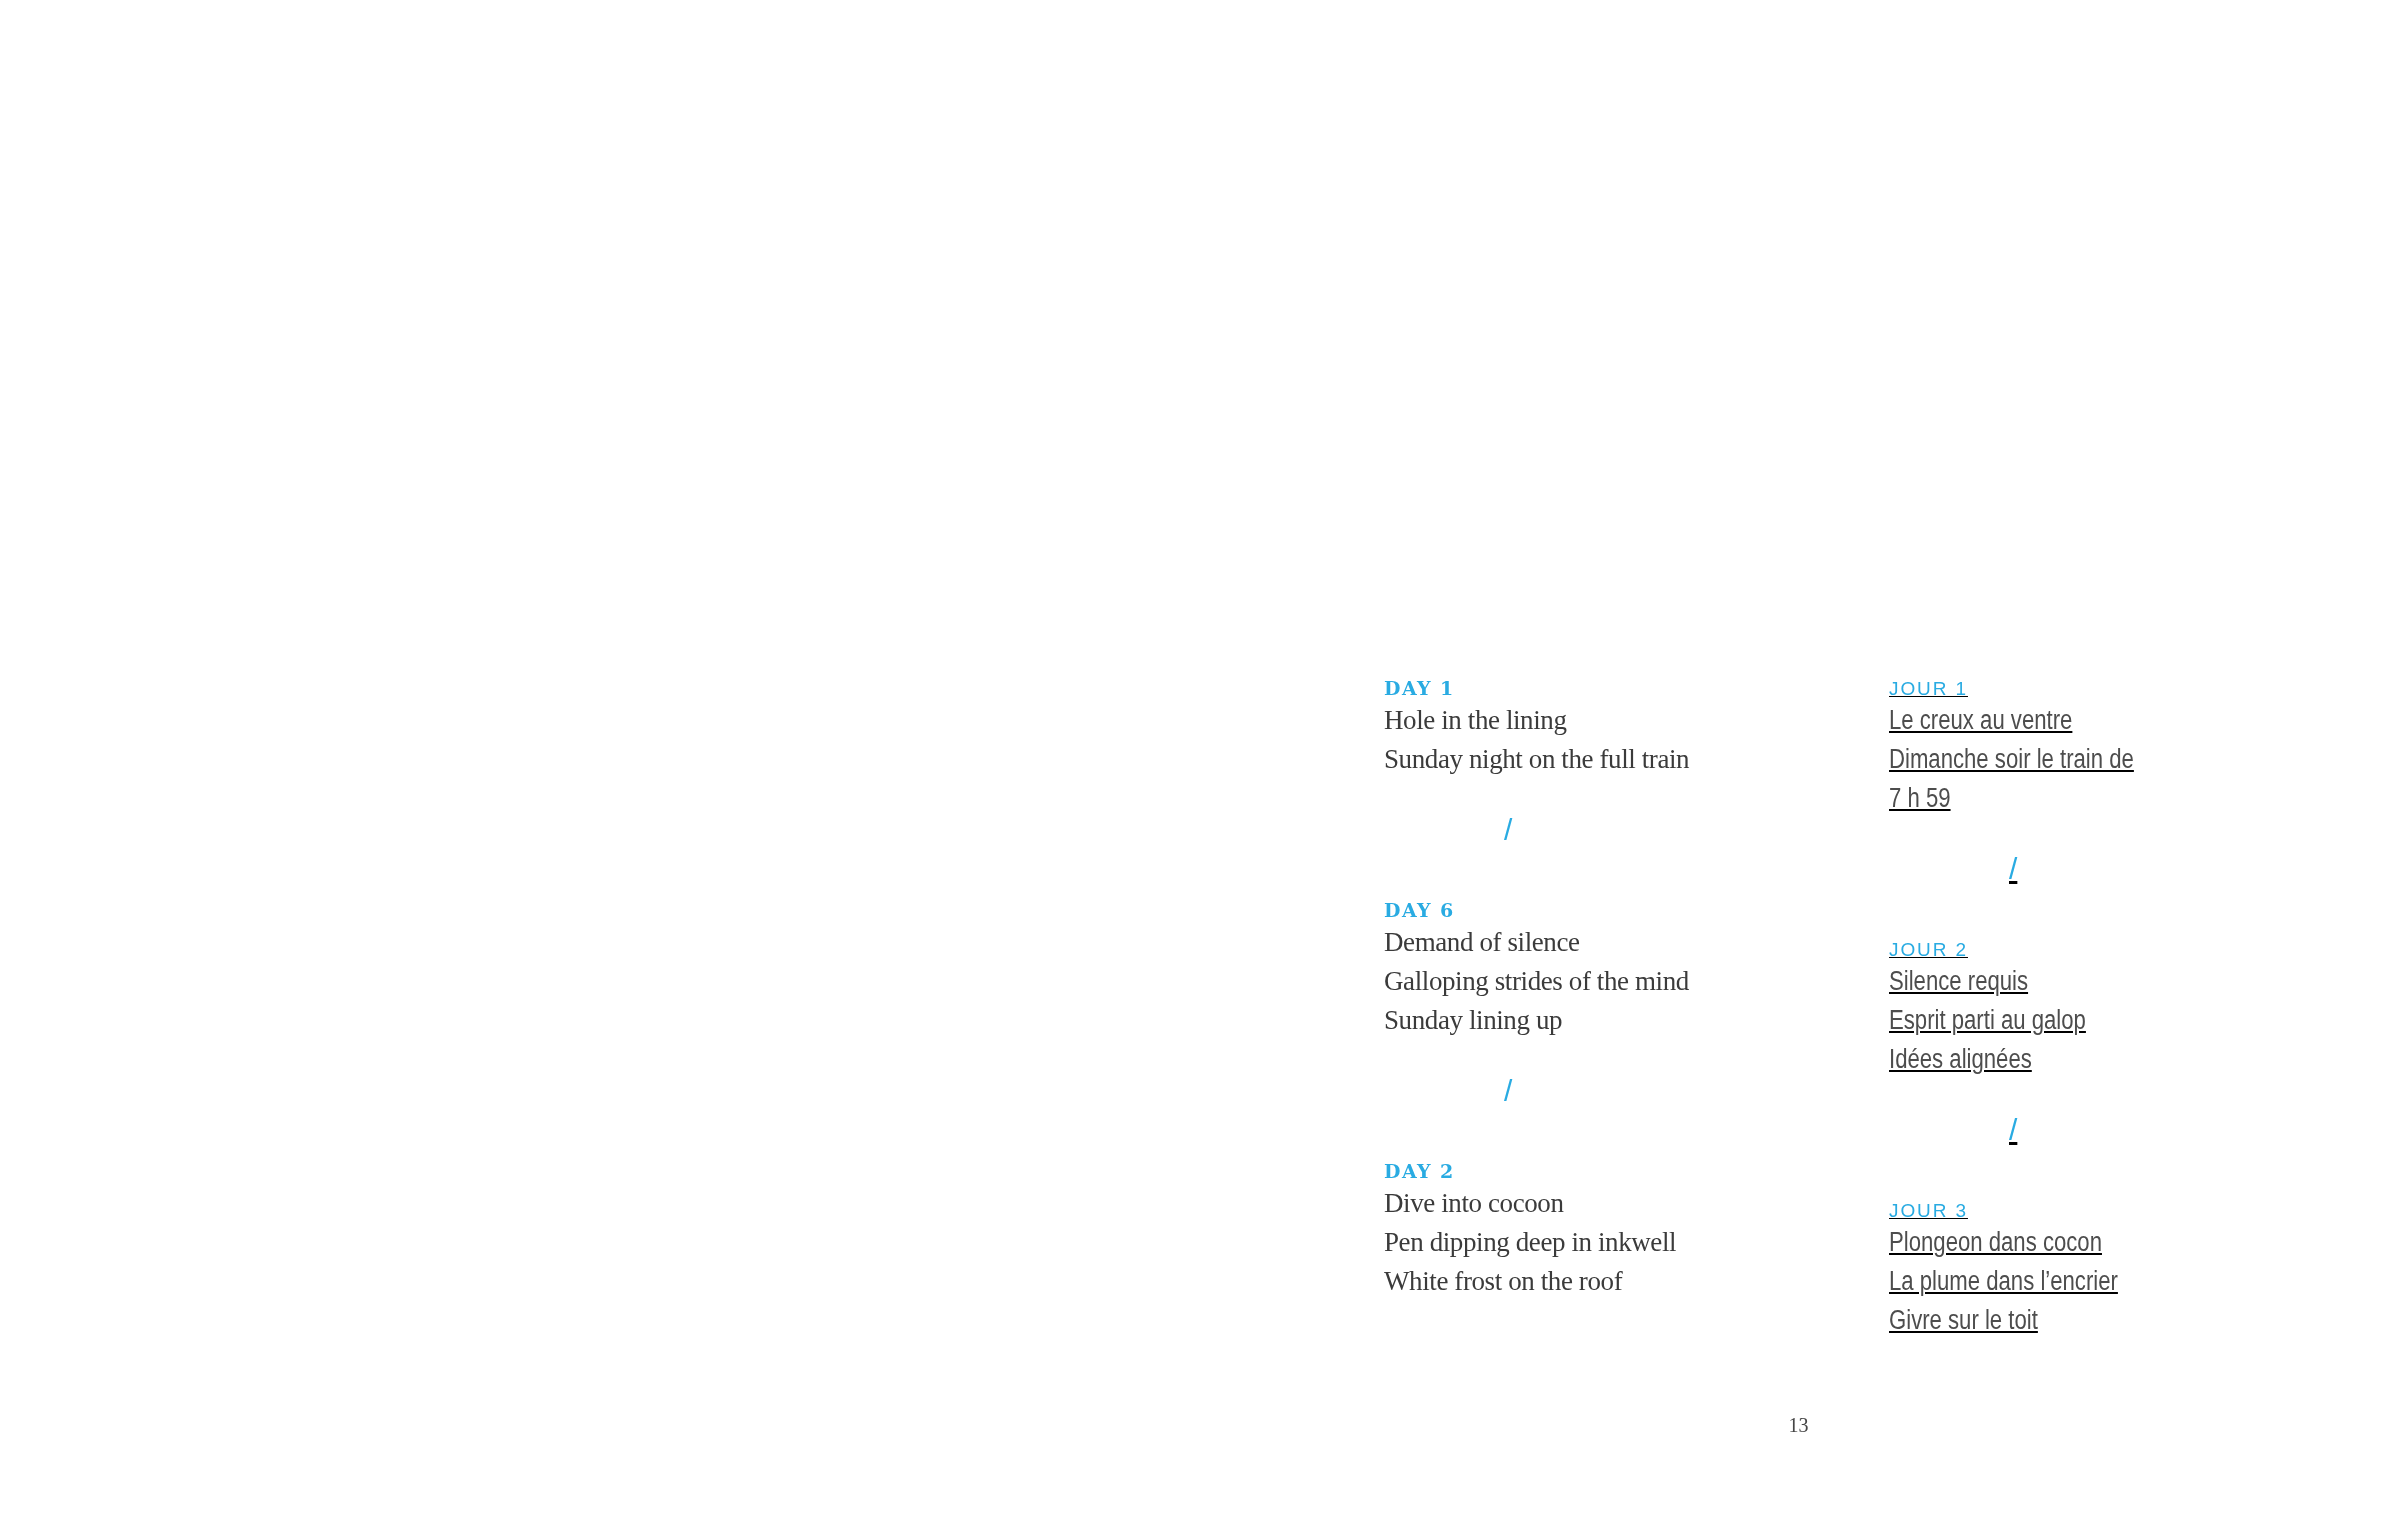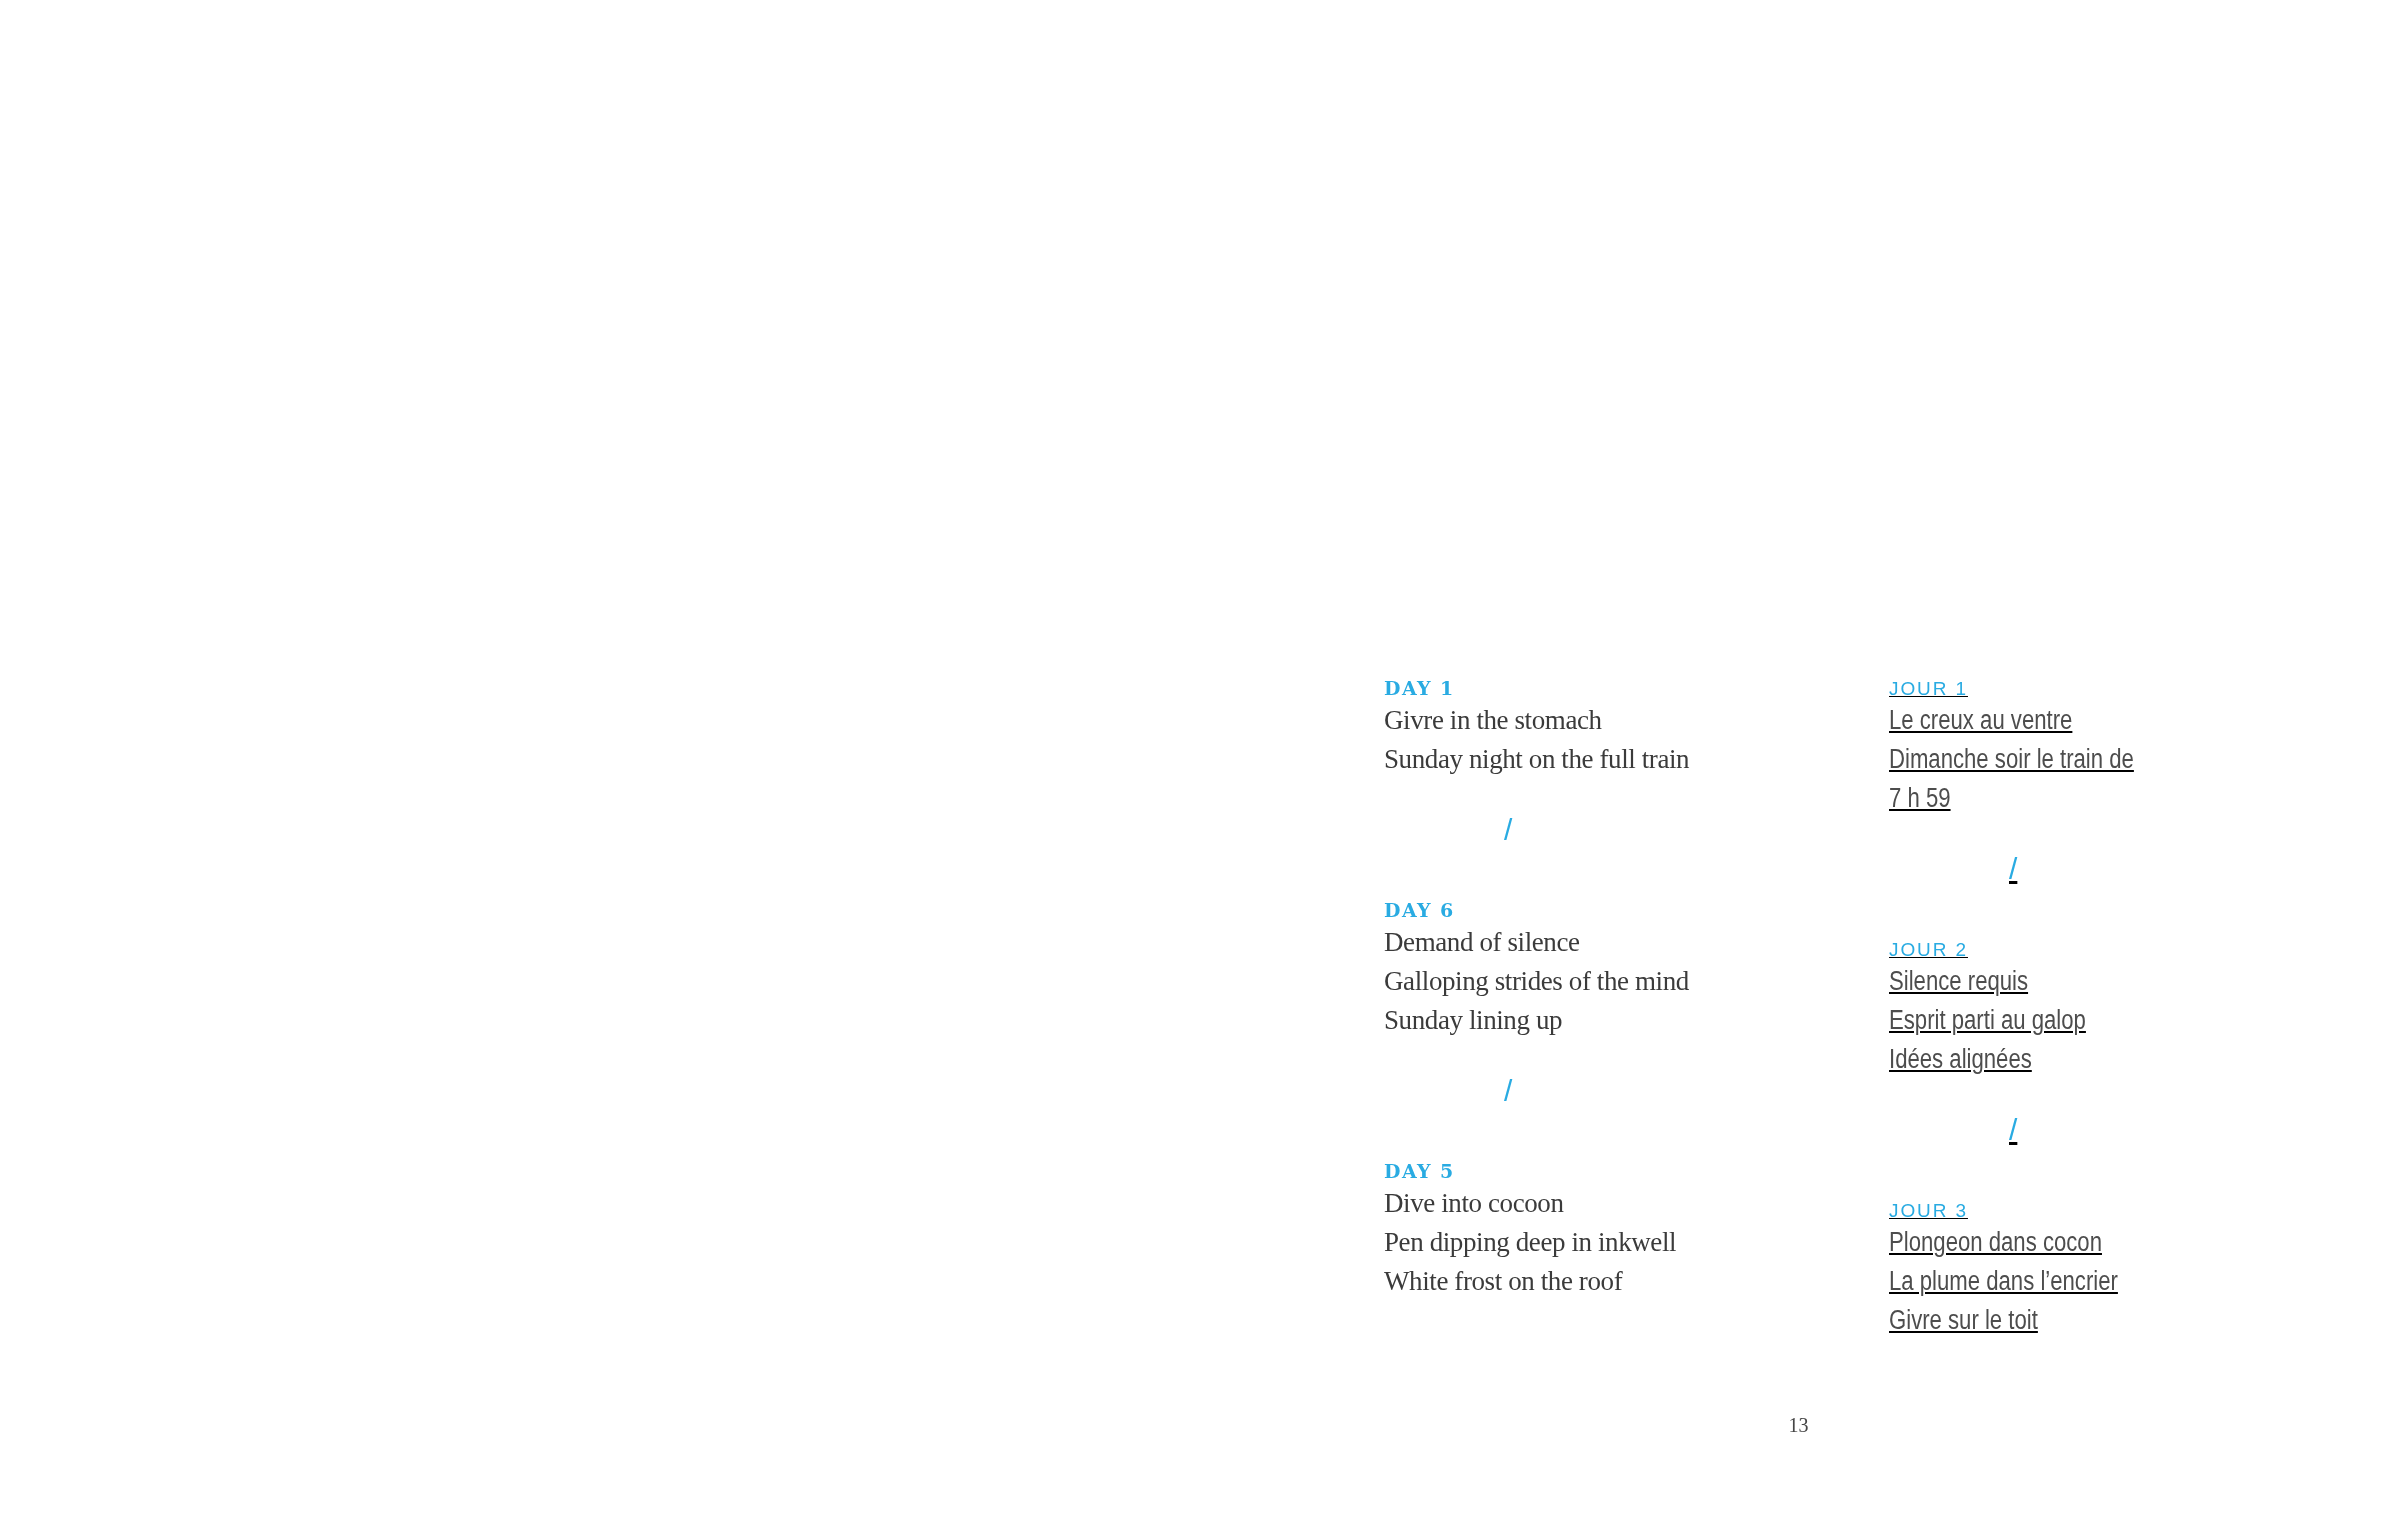--- a/index.html
+++ b/index.html
@@ -91,33 +91,33 @@
 
 <div class="spread">
 
   <div class="page page-left"></div>
 
   <div class="page page-right"></div>
 
   <div class="poem-col col-en">
     <div class="poem-section">
       <div class="poem-label">DAY 1</div>
-      <div class="poem-line">Givre in the stomach</div>
+      <div class="poem-line">Hole in the lining</div>
       <div class="poem-line">Sunday night on the full train</div>
       <div class="poem-sep">/</div>
     </div>
     <div class="poem-section">
       <div class="poem-label">DAY 6</div>
       <div class="poem-line">Demand of silence</div>
       <div class="poem-line">Galloping strides of the mind</div>
       <div class="poem-line">Sunday lining up</div>
       <div class="poem-sep">/</div>
     </div>
     <div class="poem-section">
-      <div class="poem-label">DAY 5</div>
+      <div class="poem-label">DAY 2</div>
       <div class="poem-line">Dive into cocoon</div>
       <div class="poem-line">Pen dipping deep in inkwell</div>
       <div class="poem-line">White frost on the roof</div>
     </div>
   </div>
 
   <div class="poem-col col-fr">
     <div class="poem-section">
       <div class="poem-label">JOUR 1</div>
       <div class="poem-line">Le creux au ventre</div>

